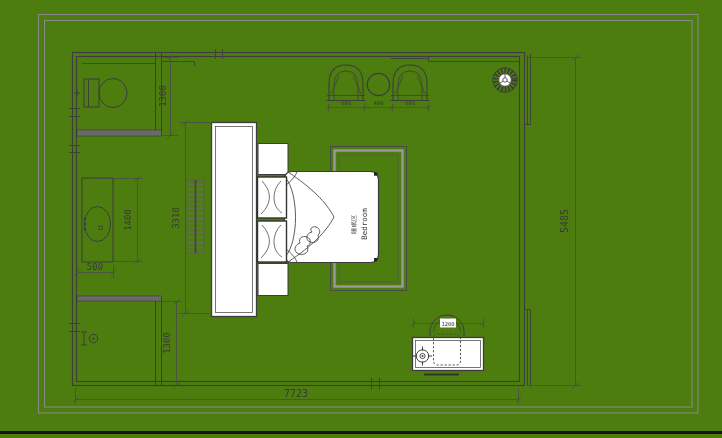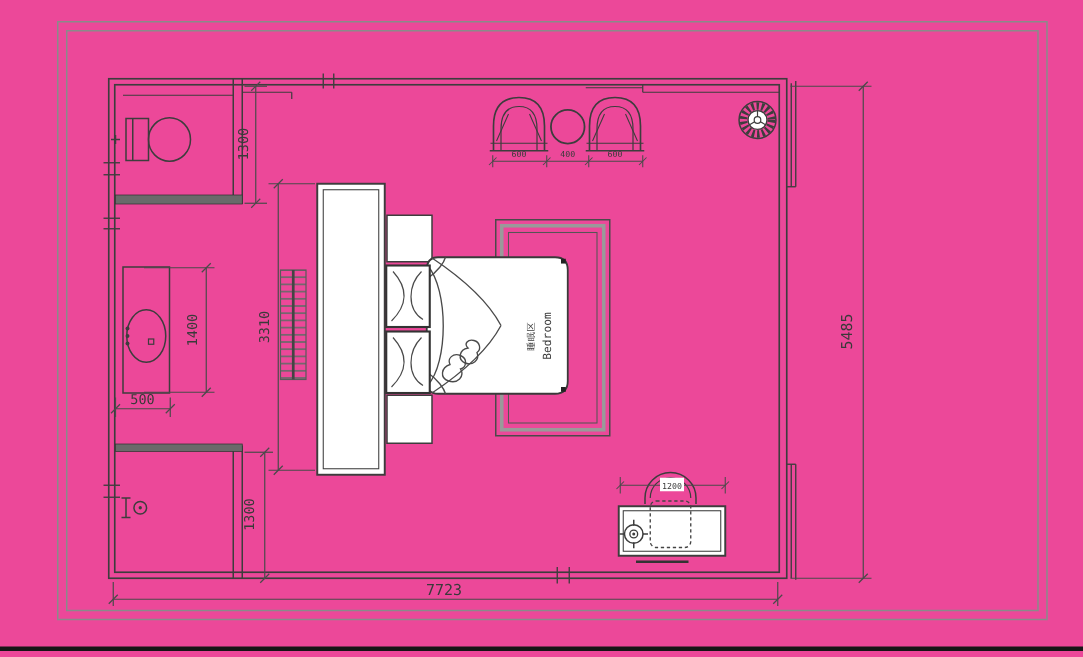--- a/index.html
+++ b/index.html
@@ -1,16 +1,16 @@
 <!DOCTYPE html>
 <html><head>
 <meta charset="utf-8">
 <style>
   html,body{margin:0;padding:0;background:#ffffff;}
-  .canvas{position:relative;width:722px;height:438px;background:#ec4899;overflow:hidden;
+  .canvas{position:relative;width:722px;height:438px;background:#4d7c0f;overflow:hidden;
           font-family:"Liberation Sans",sans-serif;}
   svg{position:absolute;left:0;top:0;}
   svg text{fill:#3a3a3a;font-family:"DejaVu Sans Mono","Liberation Mono",monospace;}
   .bottom-bar{position:absolute;left:0;top:431px;width:722px;height:3px;background:#161616;}
 </style>
 </head>
 <body>
 
 <div class="canvas">
 <svg width="722" height="438" viewBox="0 0 722 438">

